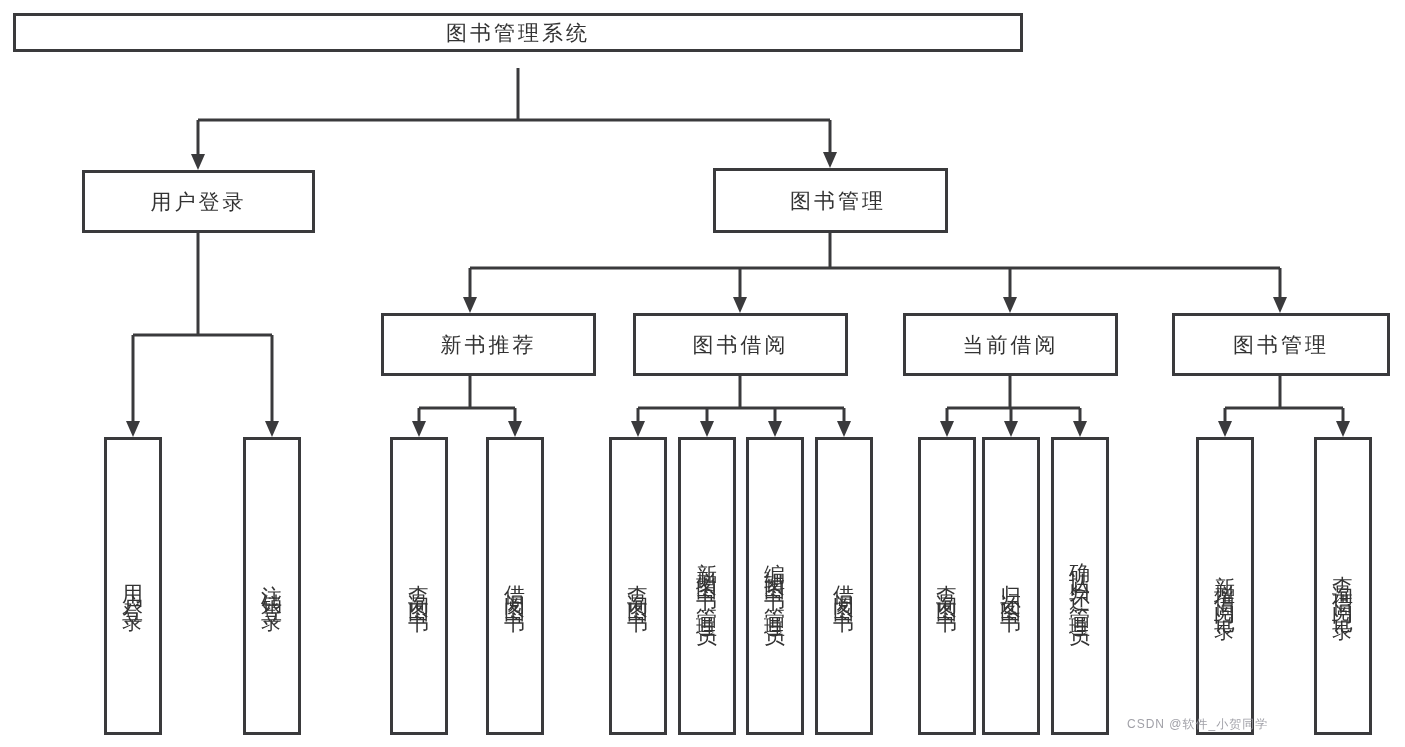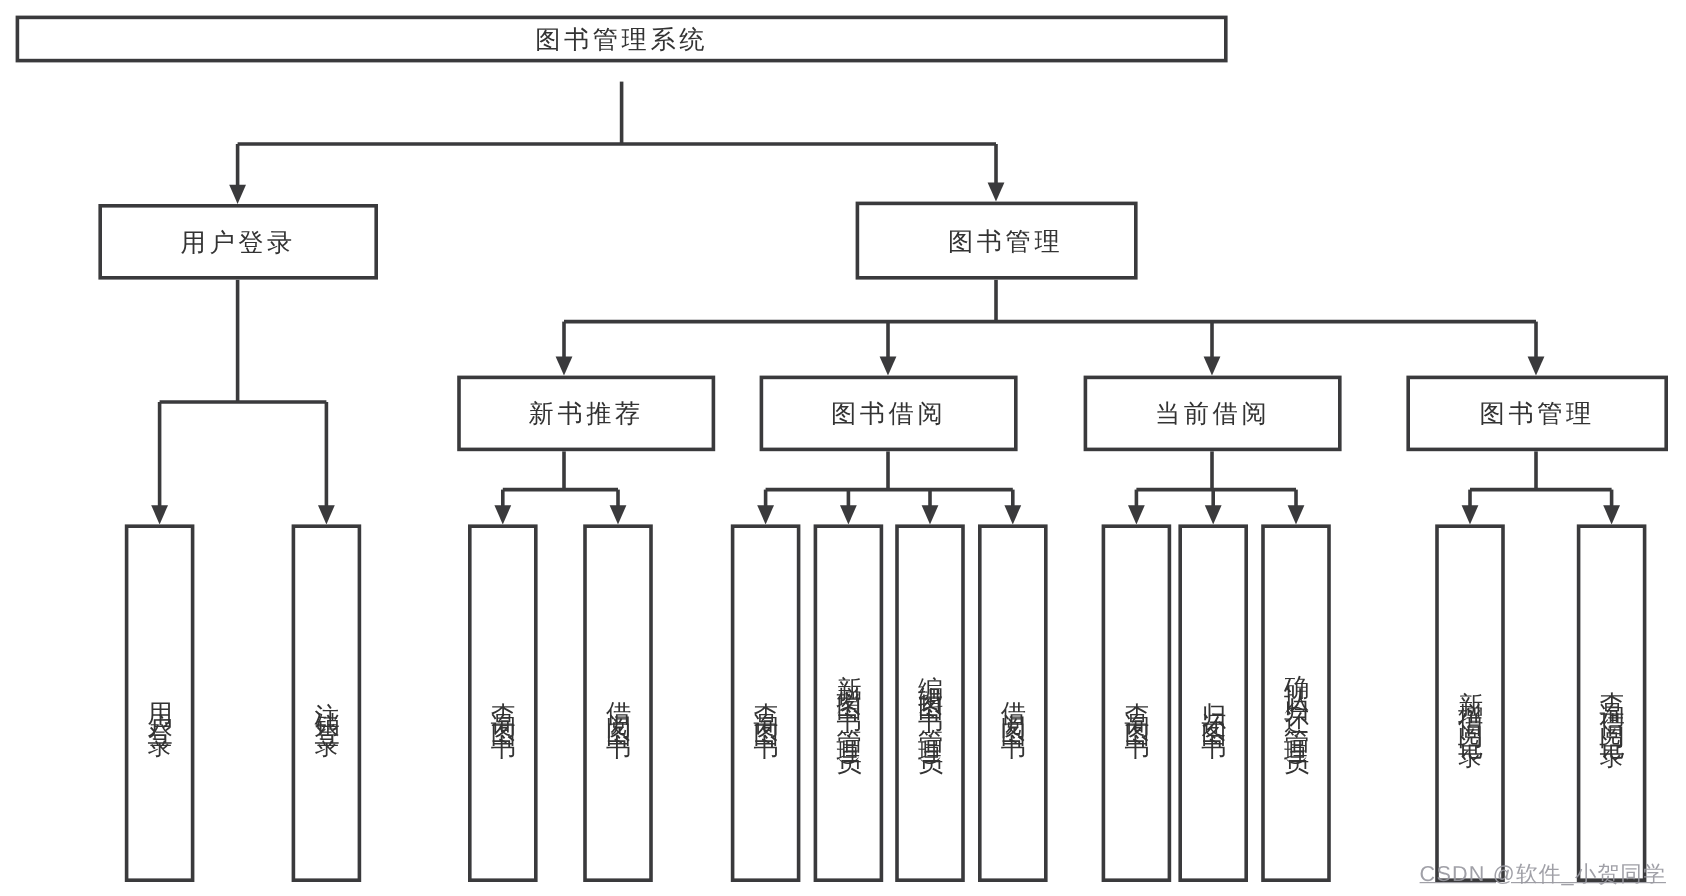--- a/index.html
+++ b/index.html
@@ -36,28 +36,27 @@
   .node.v span {
     writing-mode: vertical-rl;
     text-orientation: mixed;
     font-size: 21px;
     line-height: 1;
     letter-spacing: 9px;
     white-space: nowrap;
   }
   .watermark {
     position: absolute;
-    left: 1183px;
+    left: 1127px;
     top: 716px;
-    font-size: 18px;
+    font-size: 12px;
     color: rgba(152, 152, 160, 0.92);
     white-space: nowrap;
     z-index: 5;
     letter-spacing: 1px;
-    text-decoration: underline;
   }
 </style>
 </head>
 <body>
 
 <div class="canvas">
 
   <svg class="connectors" width="1405" height="747" viewBox="0 0 1405 747">
     <g stroke="#3a3a3c" stroke-width="3" fill="none">
 

